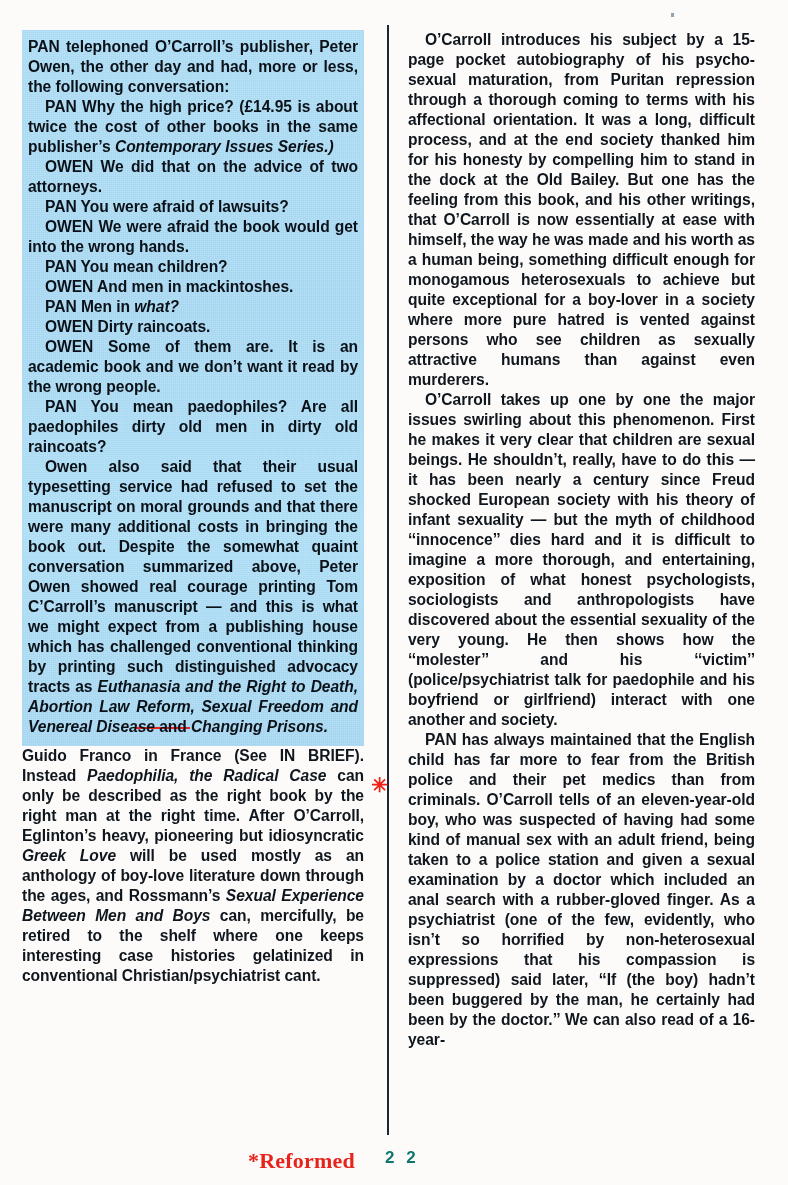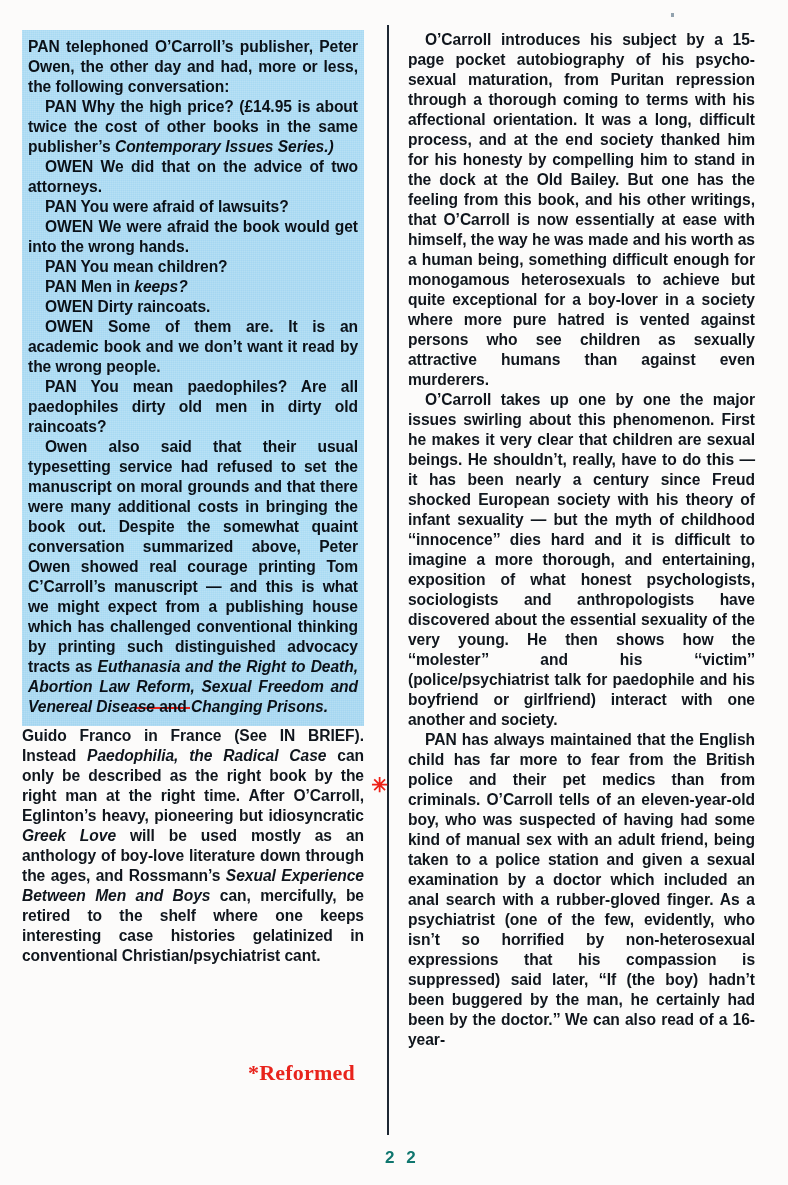--- a/index.html
+++ b/index.html
@@ -102,21 +102,21 @@
     color: #ee2017;
     font-size: 20px;
     font-weight: 700;
     line-height: 1;
     font-family: "Liberation Serif", serif;
   }
 
   .reformed-note {
     position: absolute;
     left: 248px;
-    top: 1060px;
+    top: 1148px;
     color: #e8231c;
     font-family: "Liberation Serif", serif;
     font-weight: 700;
     font-size: 22px;
     letter-spacing: .2px;
     white-space: nowrap;
   }
 
   .page-number {
     position: absolute;
@@ -140,21 +140,22 @@
   <div class="col col-left">
 
     <div class="hl-box" id="hl-box">
 
     <p class="noind"><span>PAN telephoned O’Carroll’s publisher, Peter Owen, the other day and had, more or less, the following conversation:</span></p>
         <p class="ind"><span>PAN Why the high price? (£14.95 is about twice the cost of other books in the same publisher’s </span><i>Contemporary Issues Series.)</i></p>
         <p class="ind"><span>OWEN We did that on the advice of two attorneys.</span></p>
         <p class="ind"><span>PAN You were afraid of lawsuits?</span></p>
         <p class="ind"><span>OWEN We were afraid the book would get into the wrong hands.</span></p>
         <p class="ind"><span>PAN You mean children?</span></p>
-        <p class="ind"><span>PAN Men in </span><i>keeps?</i></p>
+        <p class="ind"><span>OWEN And men in mackintoshes.</span></p>
+        <p class="ind"><span>PAN Men in </span><i>what?</i></p>
         <p class="ind"><span>OWEN Dirty raincoats.</span></p>
         <p class="ind"><span>OWEN Some of them are. It is an academic book and we don’t want it read by the wrong people.</span></p>
         <p class="ind"><span>PAN You mean paedophiles? Are all paedophiles dirty old men in dirty old raincoats?</span></p>
         <p class="ind"><span>Owen also said that their usual typesetting service had refused to set the manuscript on moral grounds and that there were many additional costs in bringing the book out. Despite the somewhat quaint conversation summarized above, Peter Owen showed real courage printing Tom C’Carroll’s manuscript — and this is what we might expect from a publishing house which has challenged conventional thinking by printing such distinguished advocacy tracts as </span><i>Euthanasia and the Right to Death, Abortion Law </i><i class="red-underline">Reform</i><i>, </i><i>Sexual Freedom and Venereal Disease</i><span> and </span><i>Changing Prisons.</i></p>
       </div>
 
     <div class="plain" id="left-plain">
 
     <p class="noind"><span>Guido Franco in France (See IN BRIEF). Instead </span><i>Paedophilia, the Radical Case</i><span> can only be described as the right book by the right man at the right time. After O’Carroll, Eglinton’s heavy, pioneering but idiosyncratic </span><i>Greek Love</i><span> will be used mostly as an anthology of boy-love literature down through the ages, and Rossmann’s </span><i>Sexual Experience Between Men and Boys</i><span> can, mercifully, be retired to the shelf where one keeps interesting case histories gelatinized in conventional Christian/psychiatrist cant.</span></p>
       </div>

